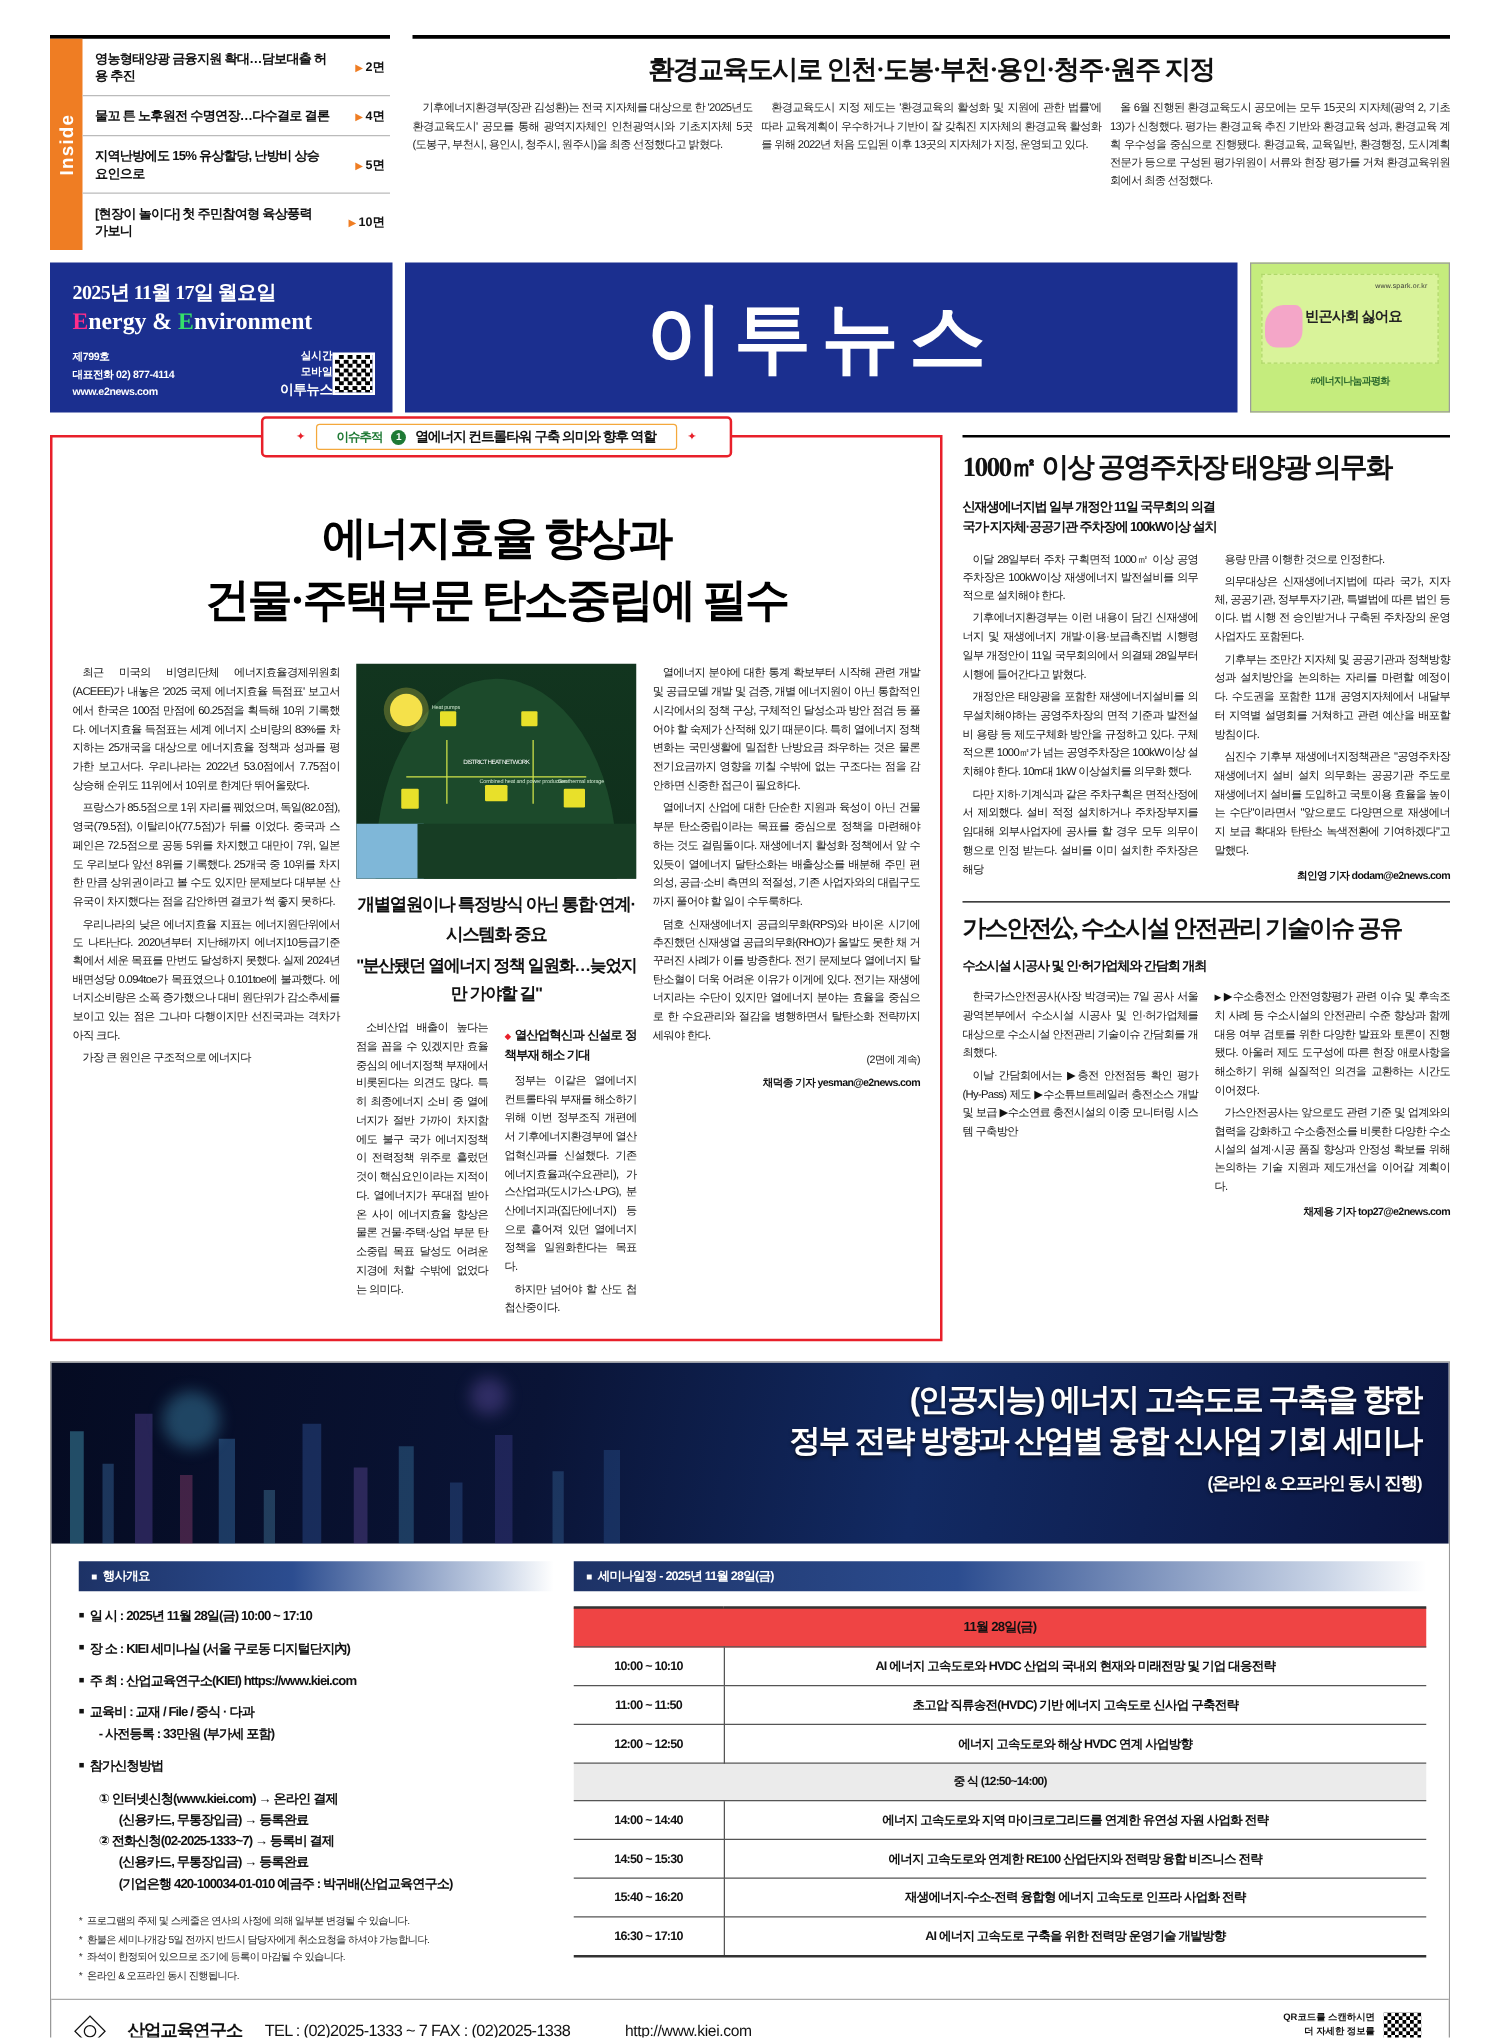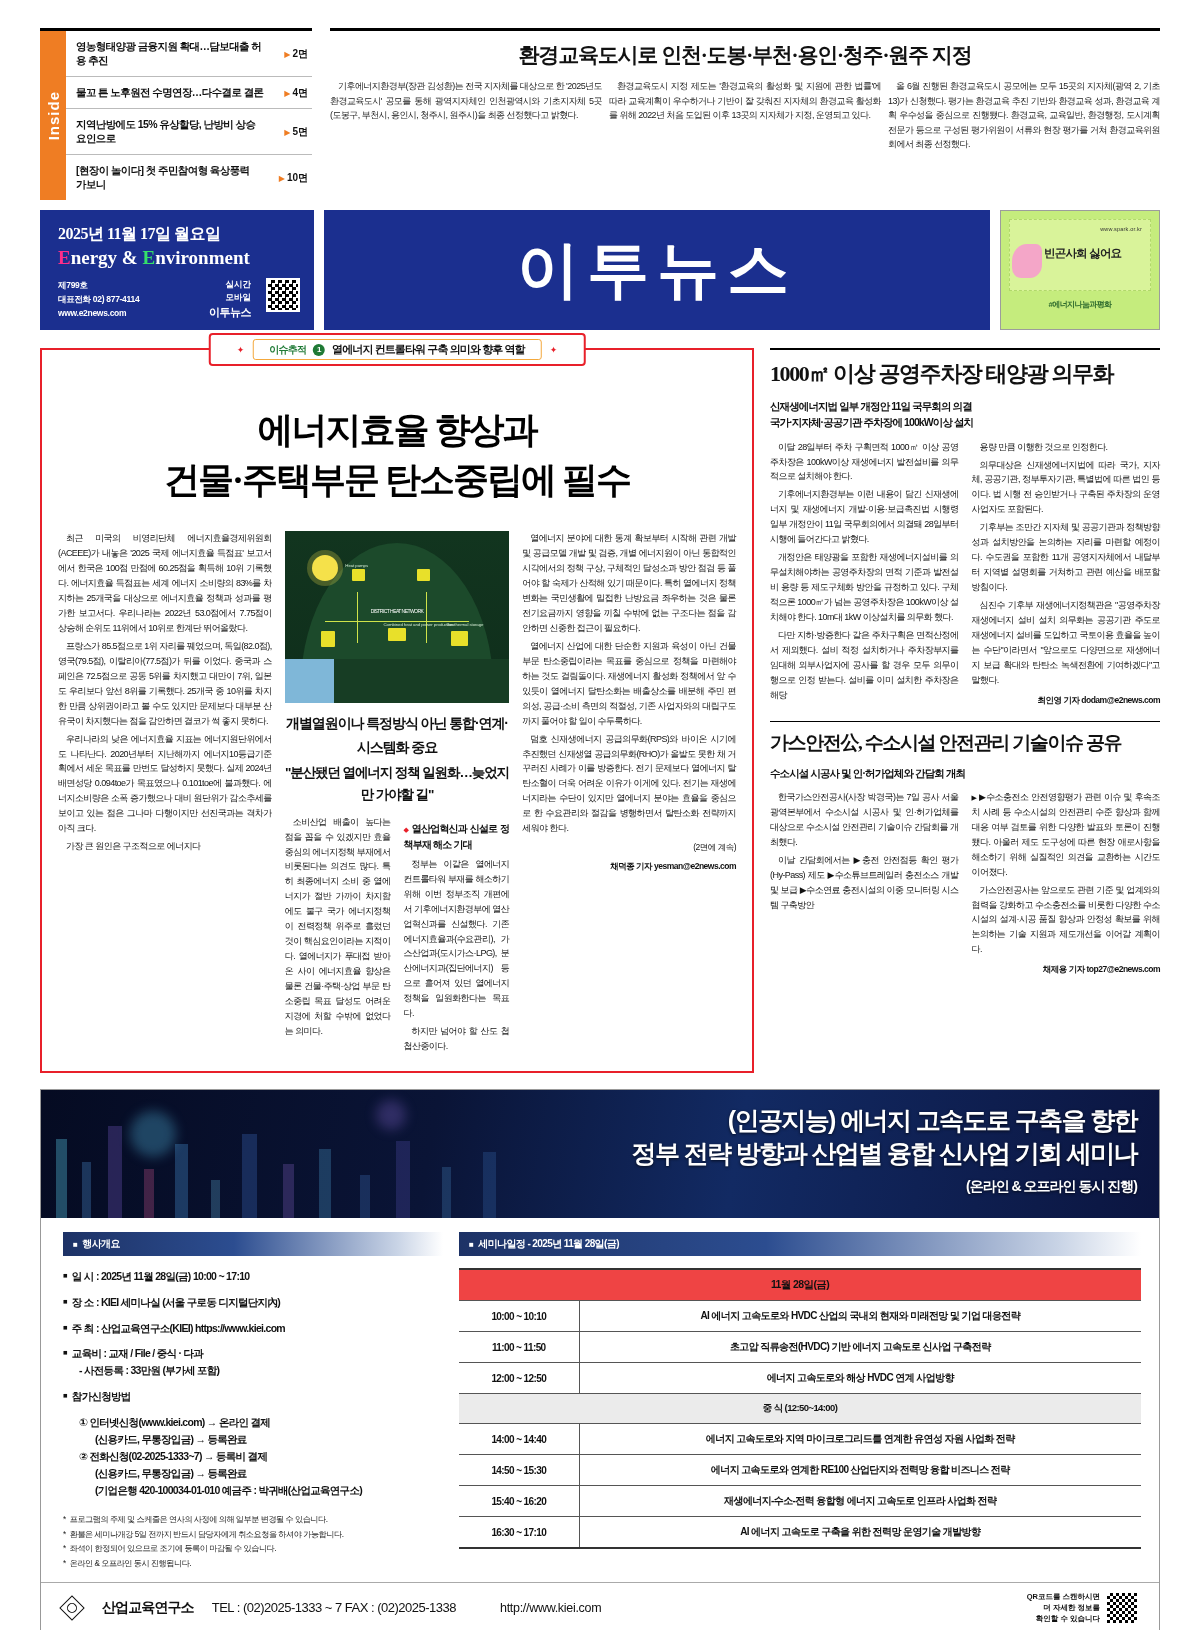--- a/index.html
+++ b/index.html
@@ -49,21 +49,21 @@
     width:274px; flex:0 0 274px; background:#1b2f8f; color:#fff;
     padding:14px 14px 10px 18px;
   }
   .mh-date { font-size:16px; font-weight:bold; letter-spacing:-0.5px;
              font-family:"Liberation Serif",serif; margin-bottom:2px; }
   .mh-ee { font-size:19px; font-weight:bold; font-family:"Liberation Serif",serif; margin-bottom:9px; }
   .mh-ee .e1 { color:#ff2d8a; }
   .mh-ee .e2 { color:#35e06a; }
   .mh-info { display:flex; justify-content:space-between; align-items:flex-end; }
   .mh-info .left { font-size:8.5px; line-height:1.65; font-weight:bold; letter-spacing:-0.3px; }
-  .mh-info .right { display:flex; align-items:flex-start; gap:15px; }
+  .mh-info .right { display:flex; align-items:center; gap:0; }
   .mh-info .rtxt { font-size:8.5px; line-height:1.5; font-weight:bold; text-align:right; }
   .mh-info .rtxt .brand { font-size:11px; letter-spacing:-0.5px; }
   .qr { width:34px; height:34px; background:
       repeating-conic-gradient(#000 0 25%, #fff 0 50%) 0 0/7px 7px;
       border:2px solid #fff; }
 
   .mh-center { flex:1; background:#1b2f8f; display:flex; align-items:center; justify-content:center; }
   .mh-title { color:#fff; font-size:62px; font-weight:bold; letter-spacing:8px;
               font-family:"Liberation Sans",sans-serif; }
 
@@ -143,21 +143,21 @@
   .rc-sub { font-size:10.5px; font-weight:bold; letter-spacing:-0.9px; line-height:1.55;
             margin-bottom:9px; }
   .rc-cols { display:flex; gap:13px; }
   .rc-cols .col { flex:1; font-size:9px; line-height:1.66; letter-spacing:-0.55px; text-align:justify; }
   .rc-cols .col p { text-indent:8px; margin-bottom:3px; }
   .rc-cols .col p.tri { text-indent:0; }
   .rc-cols .col p.tri::before { content:"\25B6"; font-size:7px; margin-right:2px; }
 
   
   .ad-wrap { margin:16px 40px 0 40px; border:1px solid #999; }
-  .ad-hero { position:relative; height:128px; overflow:hidden;
+  .ad-hero { position:relative; height:145px; overflow:hidden;
              background:linear-gradient(100deg,#050b22 0%,#0b1740 38%,#13245c 65%,#0a1churn 100%); }
   .ad-hero-bg { position:absolute; inset:0;
       background:
         linear-gradient(95deg,#060d26 0%,#0a1538 30%,#102css 60%,#0b1436 100%); }
   .ad-city { position:absolute; left:0; bottom:0; width:46%; height:100%; }
   .ad-city i { position:absolute; bottom:0; display:block; background:rgba(70,130,210,.35); }
   .ad-glow { position:absolute; border-radius:50%; filter:blur(6px); }
   .ad-hero-txt { position:absolute; right:22px; top:14px; text-align:right; color:#fff; }
   .ad-h1 { font-size:25px; font-weight:bold; letter-spacing:-1.6px; line-height:1.32;
            text-shadow:0 1px 3px rgba(0,0,0,.7); }
@@ -371,21 +371,21 @@
         <div class="rc-title">1000㎡ 이상 공영주차장 태양광 의무화</div>
         <div class="rc-sub">
           <div>신재생에너지법 일부 개정안 11일 국무회의 의결</div>
           <div>국가·지자체·공공기관 주차장에 100kW이상 설치</div>
         </div>
         <div class="rc-cols">
           <div class="col">
             <p>이달 28일부터 주차 구획면적 1000㎡ 이상 공영주차장은 100kW이상 재생에너지 발전설비를 의무적으로 설치해야 한다.</p>
             <p>기후에너지환경부는 이런 내용이 담긴 신재생에너지 및 재생에너지 개발·이용·보급촉진법 시행령 일부 개정안이 11일 국무회의에서 의결돼 28일부터 시행에 들어간다고 밝혔다.</p>
             <p>개정안은 태양광을 포함한 재생에너지설비를 의무설치해야하는 공영주차장의 면적 기준과 발전설비 용량 등 제도구체화 방안을 규정하고 있다. 구체적으론 1000㎡가 넘는 공영주차장은 100kW이상 설치해야 한다. 10m대 1kW 이상설치를 의무화 했다.</p>
-            <p>다만 지하·방증한다 같은 주차구획은 면적산정에서 제외했다. 설비 적정 설치하거나 주차장부지를 임대해 외부사업자에 공사를 할 경우 모두 의무이행으로 인정 받는다. 설비를 이미 설치한 주차장은 해당</p>
+            <p>다만 지하·기계식과 같은 주차구획은 면적산정에서 제외했다. 설비 적정 설치하거나 주차장부지를 임대해 외부사업자에 공사를 할 경우 모두 의무이행으로 인정 받는다. 설비를 이미 설치한 주차장은 해당</p>
           </div>
           <div class="col">
             <p>용량 만큼 이행한 것으로 인정한다.</p>
             <p>의무대상은 신재생에너지법에 따라 국가, 지자체, 공공기관, 정부투자기관, 특별법에 따른 법인 등이다. 법 시행 전 승인받거나 구축된 주차장의 운영사업자도 포함된다.</p>
             <p>기후부는 조만간 지자체 및 공공기관과 정책방향성과 설치방안을 논의하는 자리를 마련할 예정이다. 수도권을 포함한 11개 공영지자체에서 내달부터 지역별 설명회를 거쳐하고 관련 예산을 배포할 방침이다.</p>
             <p>심진수 기후부 재생에너지정책관은 "공영주차장 재생에너지 설비 설치 의무화는 공공기관 주도로 재생에너지 설비를 도입하고 국토이용 효율을 높이는 수단"이라면서 "앞으로도 다양면으로 재생에너지 보급 확대와 탄탄소 녹색전환에 기여하겠다"고 말했다.</p>
             <div class="byline">최인영 기자 dodam@e2news.com</div>
           </div>
         </div>
       </div>

